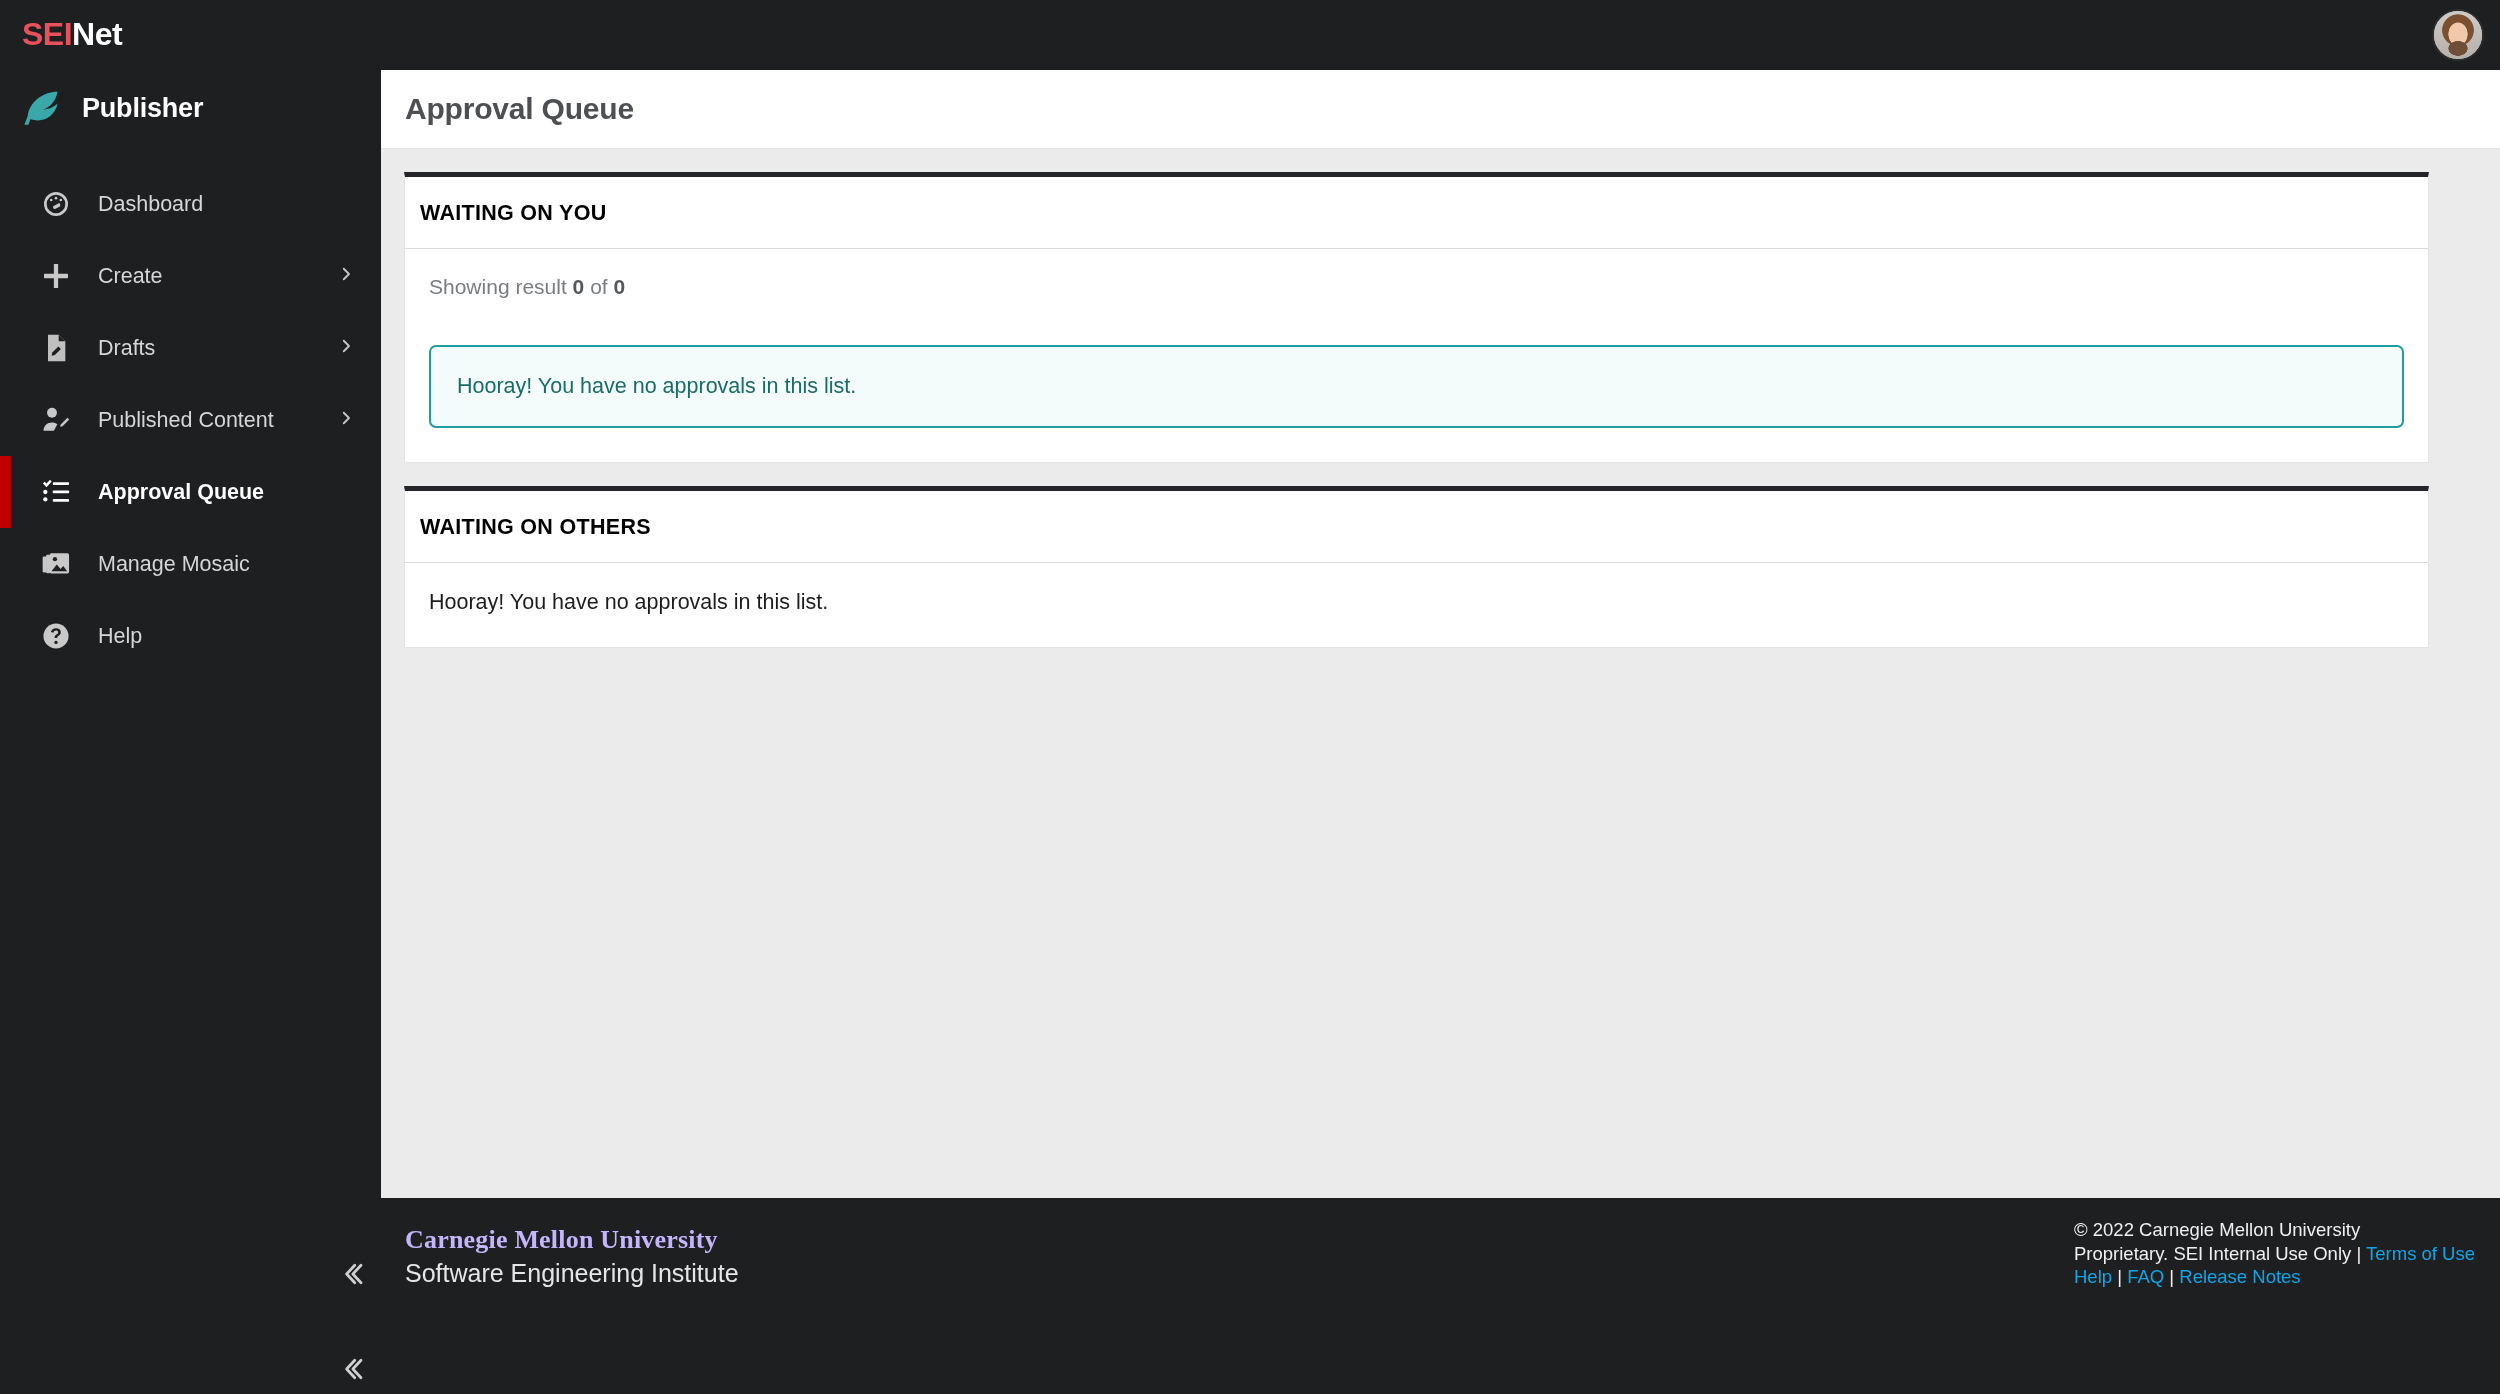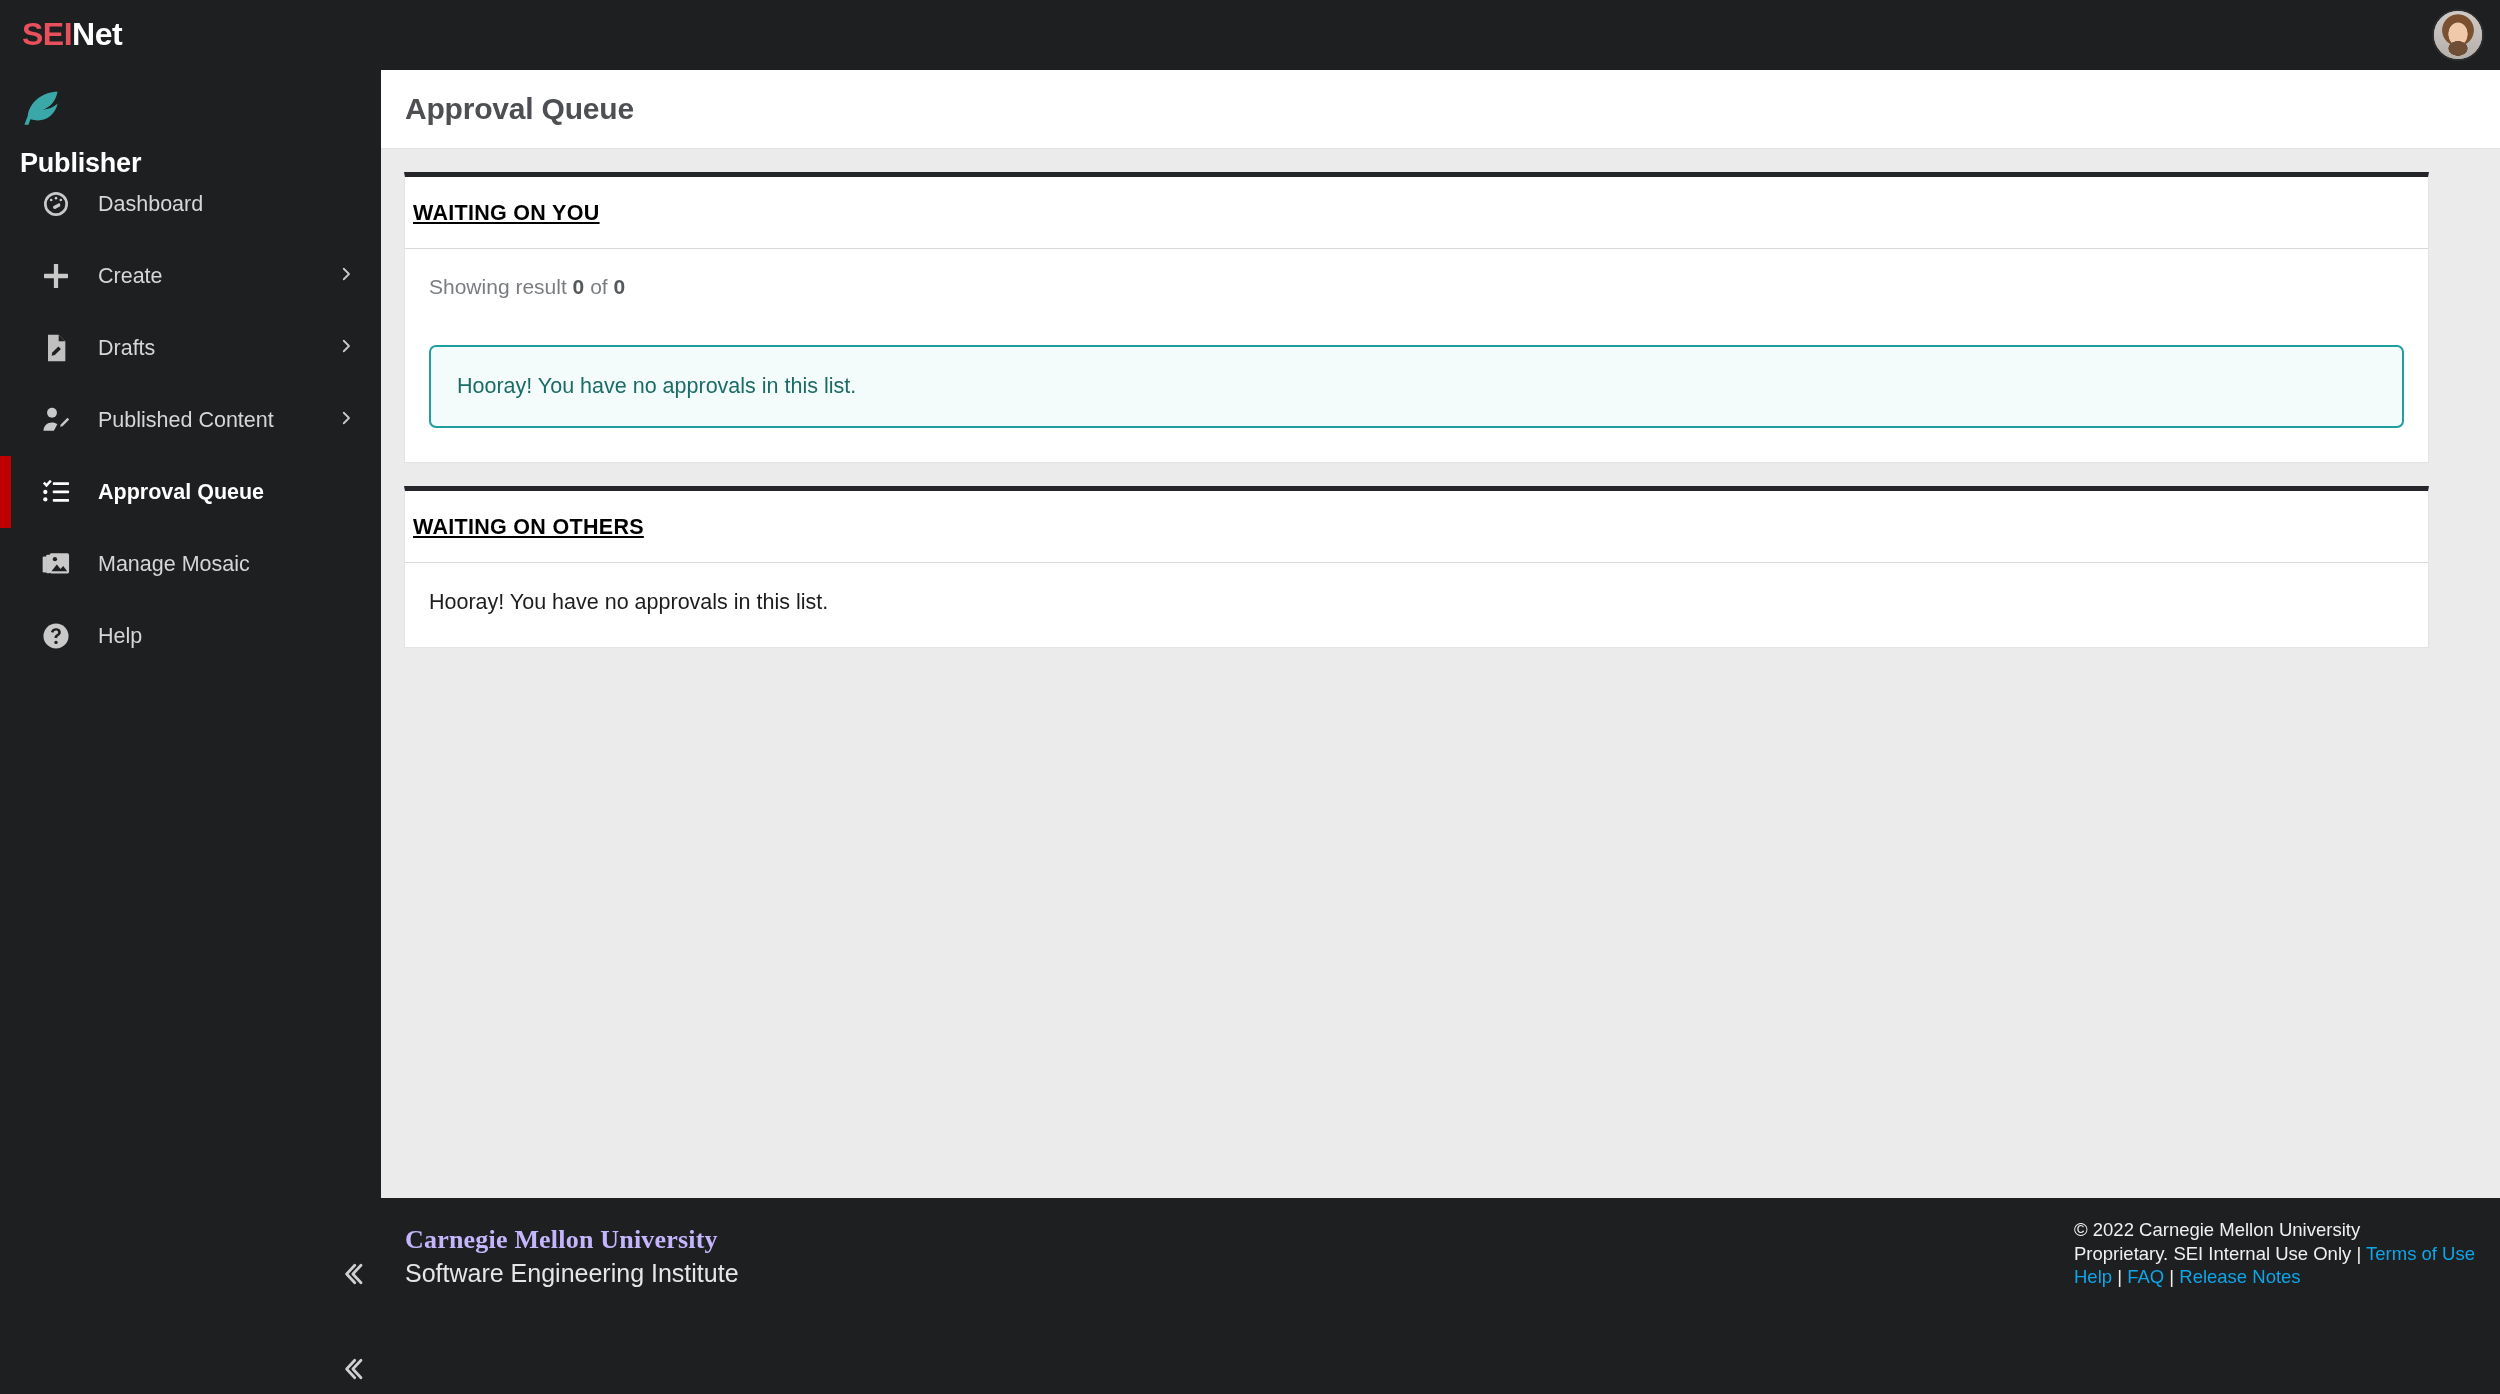--- a/index.html
+++ b/index.html
@@ -42,21 +42,21 @@
     background: radial-gradient(circle at 50% 0%, rgba(90,50,30,.0) 50%, rgba(90,50,30,.0) 100%);
   }
 
   
   .sidebar {
     position: absolute; top: 0; left: 0; width: 381px; height: 1394px;
     background: #1e1f21; z-index: 4;
   }
   .side-logo {
     position: absolute; left: 20px; top: 86px;
-    display: flex; gap: 18px; flex-direction: column;
+    display: flex; align-items: center; gap: 18px;
   }
   .side-logo .feather { width: 44px; height: 44px; }
   .side-logo .ptxt {
     font-size: 27px; font-weight: 700; color: #ffffff; letter-spacing: -0.2px;
   }
 
   .nav { position: absolute; top: 168px; left: 0; width: 381px; }
   .nav-item {
     position: relative; display: flex; align-items: center;
     height: 72px; padding-left: 39px; cursor: pointer;
@@ -106,23 +106,22 @@
 
   .card {
     margin: 23px 71px 0 23px;
     background: #ffffff;
     border-top: 5px solid #25262a;
     border-left: 1px solid #e3e3e3;
     border-right: 1px solid #e3e3e3;
     border-bottom: 1px solid #e3e3e3;
   }
   .card-head {
-    padding: 24px 24px 22px 8px;
+    padding: 24px 24px 22px 15px;
     border-bottom: 1px solid #d9d9d9;
-    text-decoration: underline;
   }
   .card-head h2 {
     font-size: 21.5px; font-weight: 700; color: #000000; letter-spacing: 0.3px;
   }
   .card-body { padding: 26px 24px 34px 24px; }
 
   .filter-row { display: flex; width: 1187px; }
   .filter-input {
     flex: 1 1 auto; height: 53px;
     border: 1px solid #d8d8d8; border-right: none;

